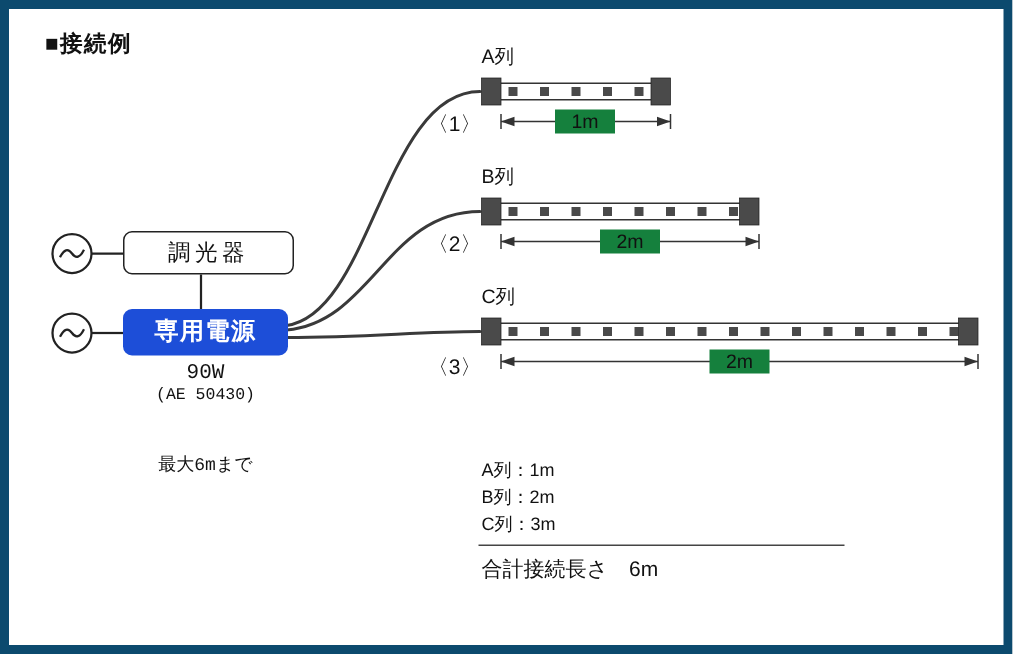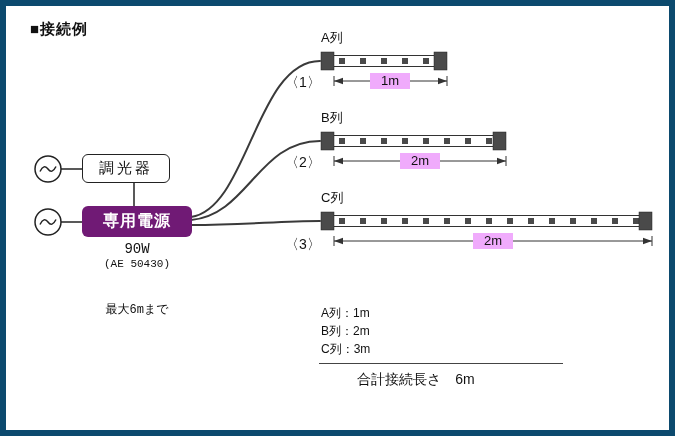--- a/index.html
+++ b/index.html
@@ -5,39 +5,39 @@
   html,body{margin:0;padding:0;background:#e8e8e8;}
   .stage{
     position:relative;width:675px;height:436px;background:#fff;
     border:6px solid #0c4a6e;box-sizing:border-box;overflow:hidden;
     font-family:"Liberation Sans","DejaVu Sans",sans-serif;color:#111;
   }
   .abs{position:absolute;}
   svg.layer{position:absolute;left:0;top:0;}
   .title{left:24px;top:14px;font-size:15px;font-weight:bold;letter-spacing:1px;}
   .dimmer-box{
-    left:76px;top:148px;width:88px;height:29px;background:#fff;
+    left:76px;top:148px;width:114px;height:29px;background:#fff;
     border:1.5px solid #222;border-radius:6px;display:flex;align-items:center;justify-content:center;
     font-size:15px;letter-spacing:3px;box-sizing:border-box;
   }
   .supply-box{
-    left:76px;top:200px;width:110px;height:31px;background:#701a75;
+    left:76px;top:200px;width:110px;height:31px;background:#1d4ed8;
     border-radius:6px;display:flex;align-items:center;justify-content:center;
     color:#fff;font-size:16px;font-weight:bold;letter-spacing:1px;
   }
   .supply-sub{left:51px;width:160px;text-align:center;font-family:Liberation Mono, monospace;}
   .watt{top:235px;font-size:14px;}
   .model{top:252px;font-size:11px;}
   .maxlen{top:266px;font-size:12px;margin-top:29px;}
   .strip-label{font-size:13px;}
   .cable-label{width:36px;text-align:center;font-size:14px;}
-  .dim-label{width:40px;height:16px;text-align:center;font-size:13px;background:#f0abfc;line-height:16px;}
+  .dim-label{width:40px;height:16px;text-align:center;font-size:13px;background:#15803d;line-height:16px;}
   .sum-line{left:315px;font-size:12px;}
   .divider{left:313px;top:357px;width:244px;border-top:1px solid #444;}
-  .total{left:315px;top:365px;font-size:14px;margin-left:36px;}
+  .total{left:315px;top:365px;font-size:14px;}
   .note{left:313px;top:391px;font-size:13px;}
 </style>
 </head>
 <body>
 
 <div class="stage">
 
   <svg class="layer" width="675" height="436" viewBox="0 0 675 436">
 
     <g>

